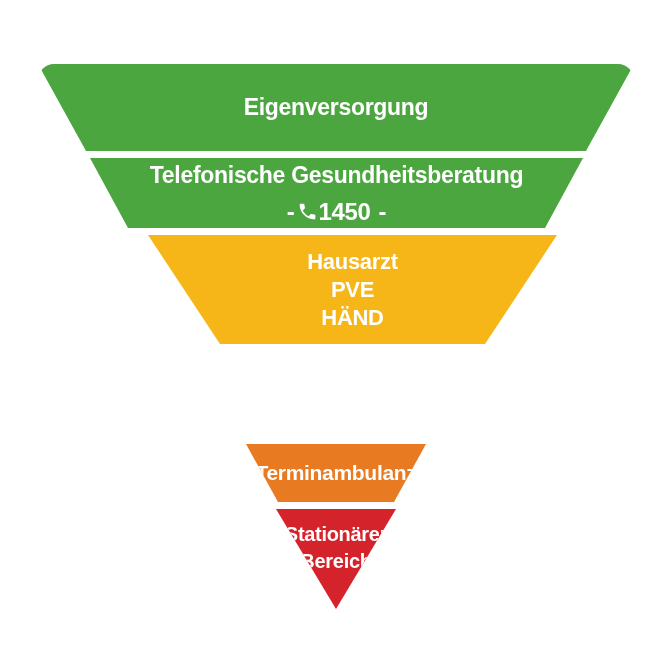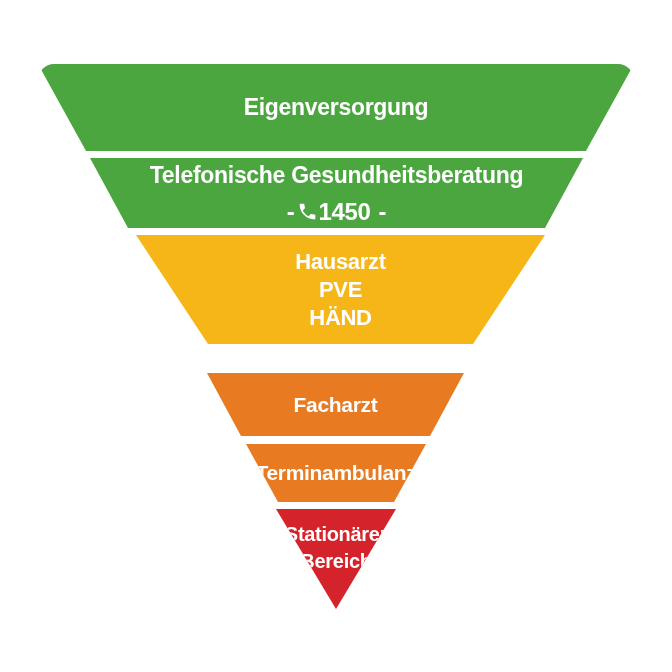--- a/index.html
+++ b/index.html
@@ -53,21 +53,21 @@
     justify-content: center;
     font-size: 24px;
   }
   .phone-line .dash-left  { margin-right: 3px; }
   .phone-line .phone-num  { }
   .phone-line .dash-right { margin-left: 8px; }
   .phone-icon-svg { display: block; }
 
   
   .layer-3 {
-    left: 136px; top: 235px; width: 409px; height: 109px;
+    left: 148px; top: 235px; width: 409px; height: 109px;
     clip-path: polygon(0 0, 100% 0, calc(100% - 72px) 100%, 72px 100%);
     font-size: 22px;
     line-height: 28px;
   }
   
   .layer-4 {
     left: 207px; top: 373px; width: 257px; height: 63px;
     clip-path: polygon(0 0, 100% 0, calc(100% - 34px) 100%, 34px 100%);
     font-size: 21px;
   }
@@ -111,23 +111,20 @@
         <span class="dash-right">-</span>
       </div>
     </div>
 
     <div class="layer layer-3" style="background: rgb(247, 182, 23);">
       <div class="line">Hausarzt</div>
       <div class="line">PVE</div>
       <div class="line">HÄND</div>
     </div>
 
-    <div class="layer layer-4" style="background: rgb(232, 122, 34);">
-      <div class="line">Facharzt</div>
-    </div>
 
     <div class="layer layer-5" style="background: rgb(232, 122, 34);">
       <div class="line">Terminambulanz</div>
     </div>
 
     <div class="layer layer-6" style="background: rgb(213, 35, 43);">
       <div class="line">Stationärer</div>
       <div class="line">Bereich</div>
     </div>
 

